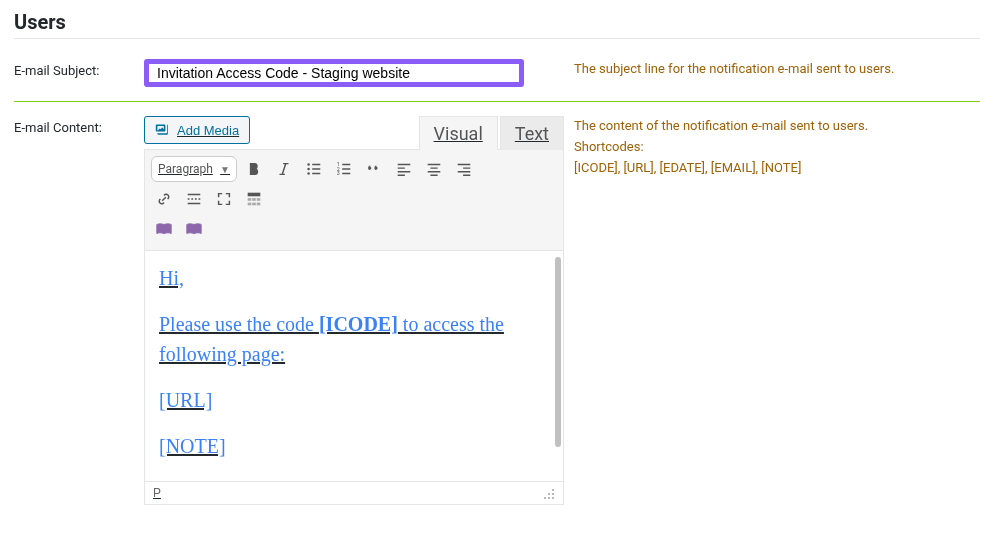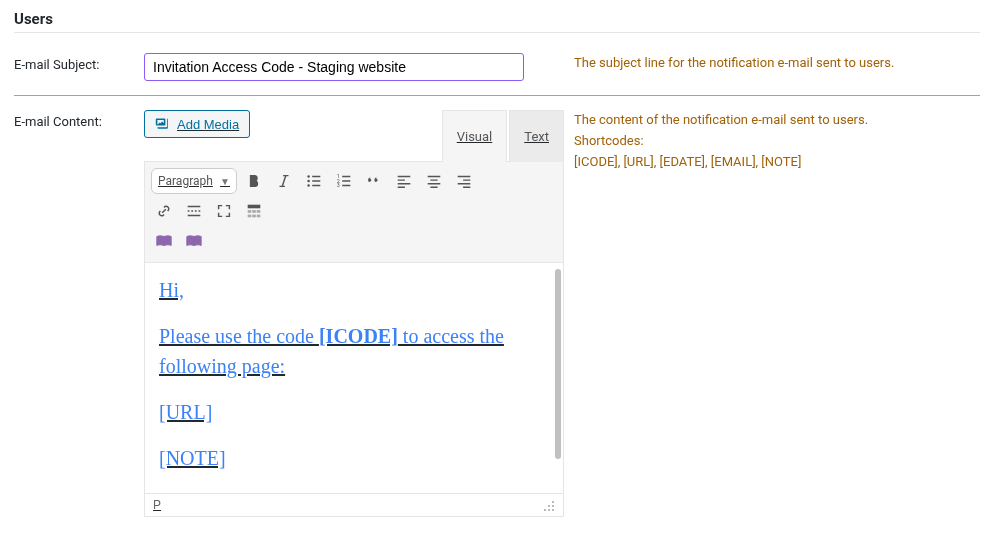--- a/index.html
+++ b/index.html
@@ -6,21 +6,21 @@
   body {
     margin: 0;
     font-family: -apple-system, BlinkMacSystemFont, "Segoe UI", Roboto, Helvetica, Arial, sans-serif;
     font-size: 13px;
     color: #23282d;
     background: #fff;
     width: 994px;
   }
   .wrap { padding: 6px 14px; }
   h2.section-title {
-    font-size: 15px;
+    font-size: 20px;
     font-weight: 700;
     margin: 0 0 6px 0;
     padding: 4px 0;
     border-bottom: 1px solid #e5e5e5;
   }
   table.form-table { width: 100%; border-collapse: collapse; }
   table.form-table > tbody > tr > th {
     text-align: left;
     font-weight: 400;
     vertical-align: top;
@@ -38,21 +38,21 @@
     color: #a16207;
     line-height: 1.6;
     padding-top: 18px;
   }
   .row-sep td, .row-sep th { border-top: 1px solid #84cc16; }
   input.regular-text {
     width: 380px;
     height: 28px;
     padding: 3px 8px;
     font-size: 14px;
-    border: 1px solid #8b5cf6;
+    border: 5px solid #8b5cf6;
     border-radius: 3px;
     background: #fff;
   }
   
   .editor-wrap { width: 420px; text-decoration: underline; }
   .editor-toprow { display: flex; justify-content: space-between; align-items: flex-start; }
   .add-media-btn {
     display: inline-flex;
     align-items: center;
     gap: 6px;
@@ -65,23 +65,23 @@
     font-size: 13px;
     cursor: pointer;
   }
   .add-media-btn svg { width: 16px; height: 16px; }
   .editor-tabs { display: flex; gap: 2px; }
   .editor-tab {
     background: #ebebeb;
     border: 1px solid #e5e5e5;
     border-bottom: none;
     color: #555;
-    padding: 18px 14px;
+    padding: 6px 14px;
     cursor: pointer;
-    font-size: 13px;
+    font-size: 18px;
   }
   .editor-tab.active {
     background: #f5f5f5;
     border-color: #e5e5e5;
   }
   .toolbar-panel {
     background: #f5f5f5;
     border: 1px solid #e5e5e5;
     padding: 6px 6px 4px 6px;
     margin-top: -1px;

